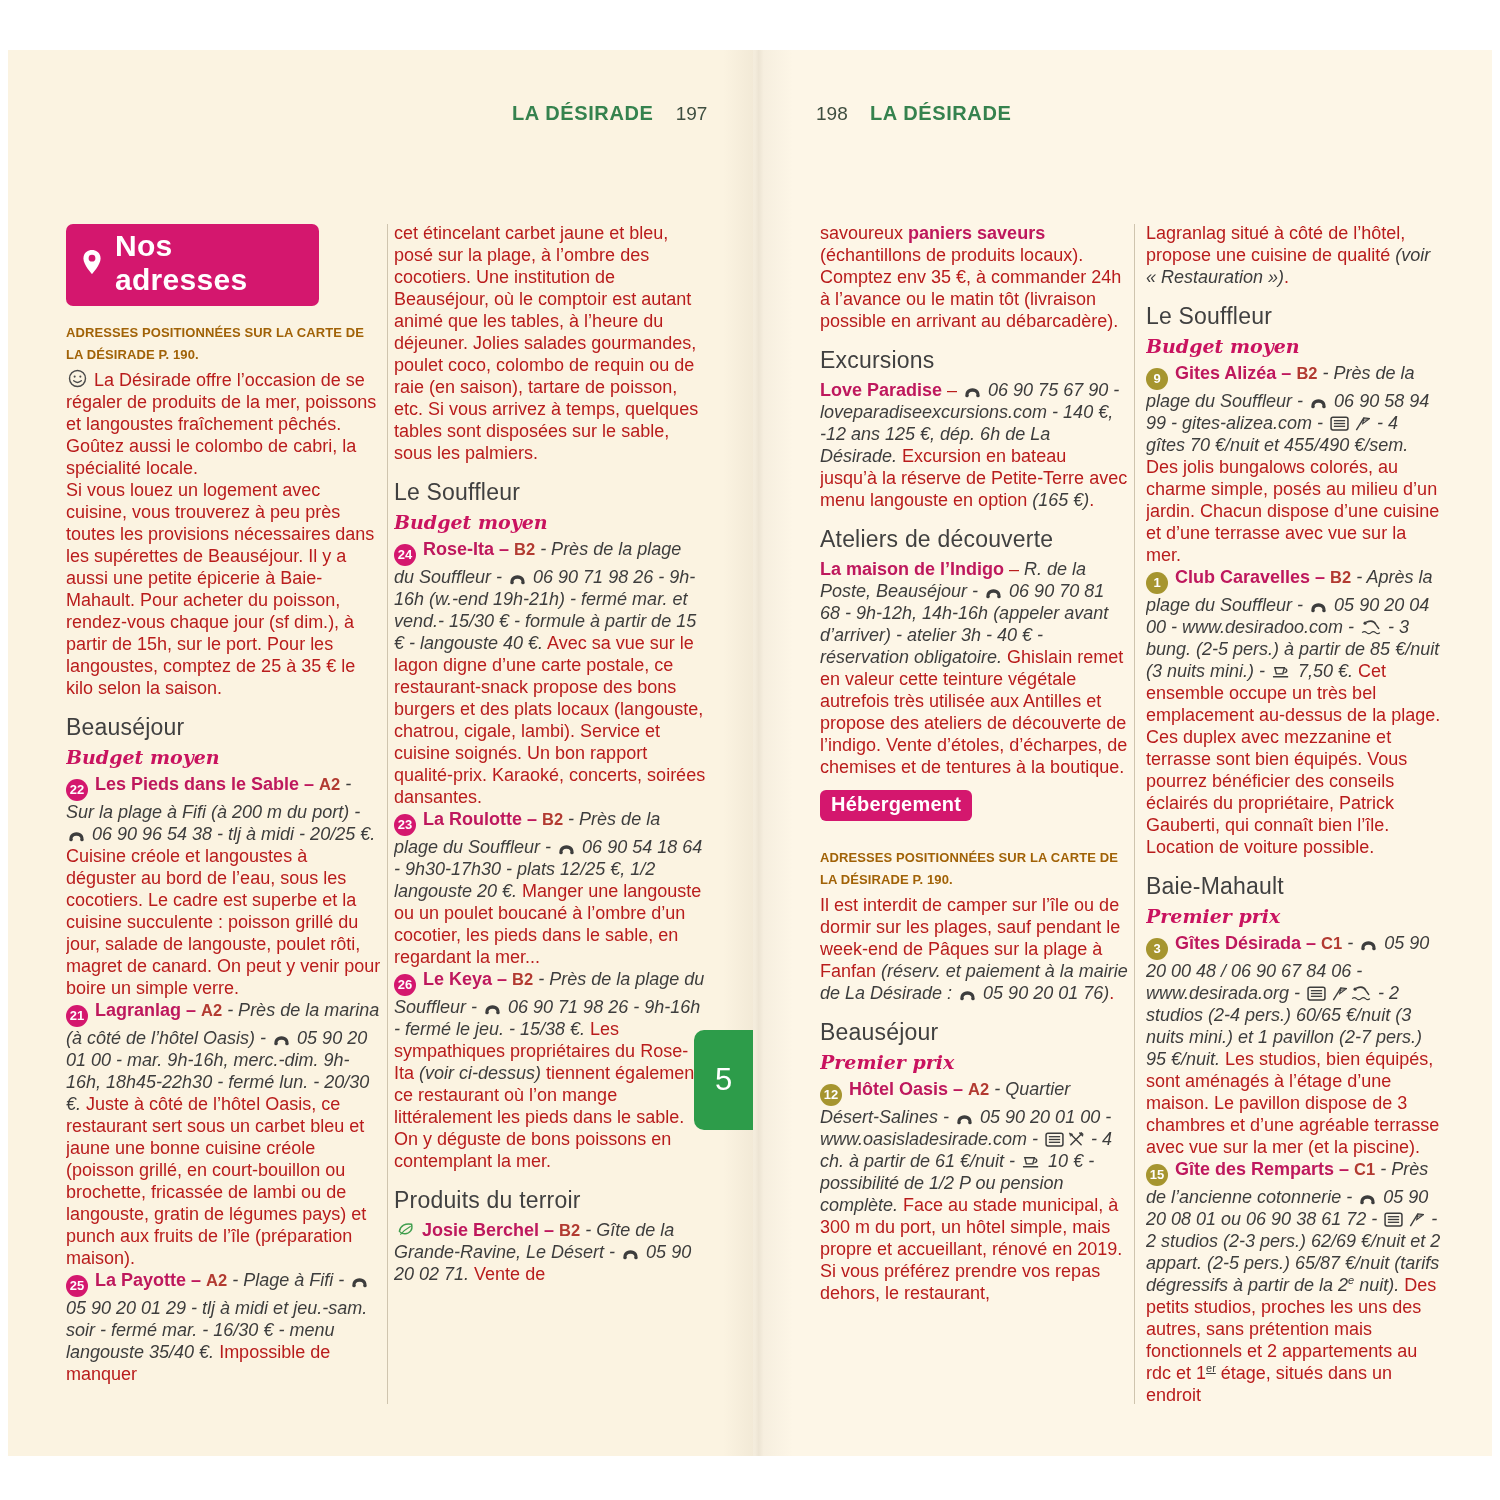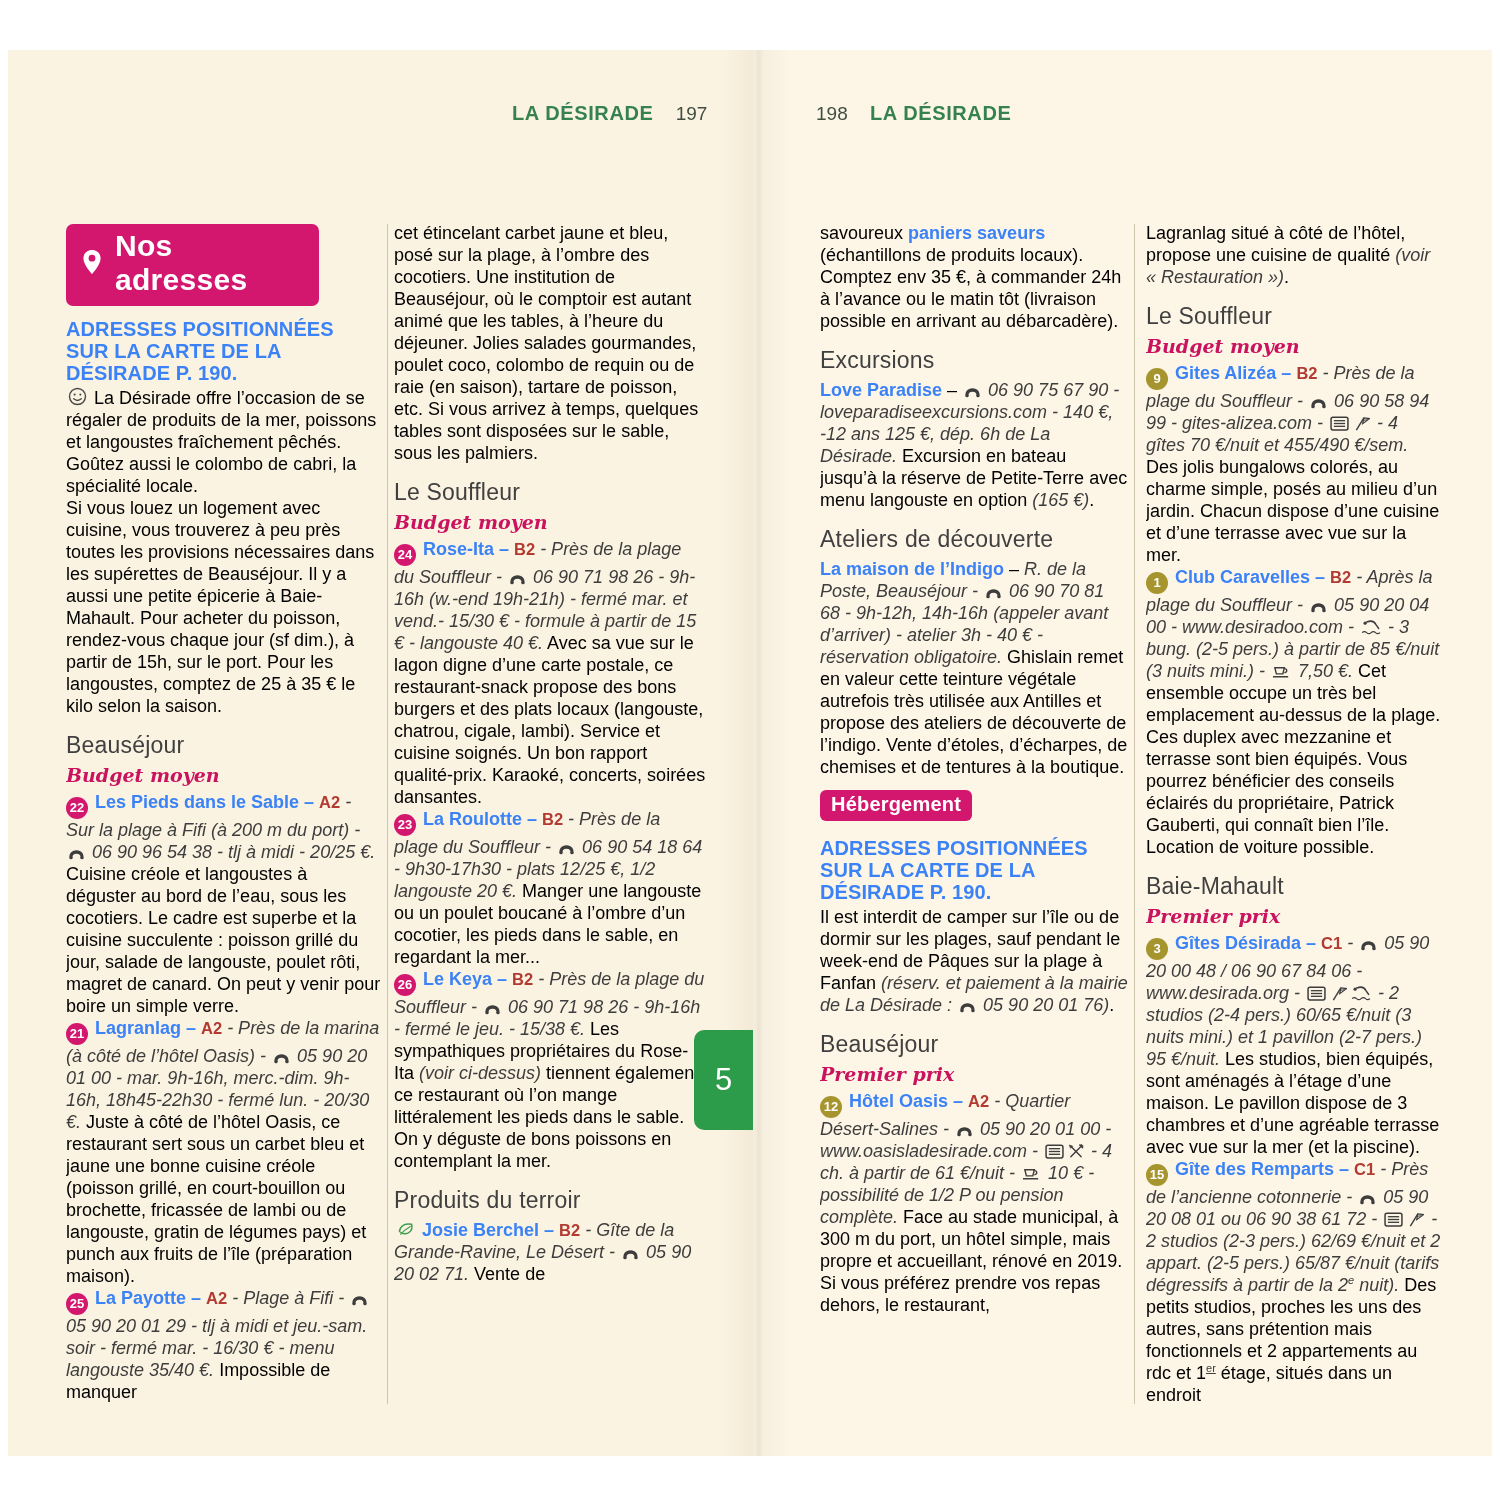--- a/index.html
+++ b/index.html
@@ -17,32 +17,32 @@
   #header-right{left:816px;}
   .col-rule{position:absolute;top:224px;height:1180px;width:1px;background:#cfc4ae;}
   #rule-left{left:387px;}
   #rule-right{left:1134px;}
   .col{position:absolute;top:222px;height:1205px;overflow:hidden;text-align:left;}
   #col-l1{left:66px;width:315px;}
   #col-l2{left:394px;width:312px;}
   #col-r1{left:820px;width:308px;}
   #col-r2{left:1146px;width:296px;}
   .para,.entry{margin:0;font-size:18px;line-height:22px;color:#3d3d3d;overflow-wrap:break-word;}
-  .seg-plain{color:#000000;}
-  .seg-bold{color:#3b82f6;font-weight:700;}
+  .seg-plain{color:#b91c1c;}
+  .seg-bold{color:#be185d;font-weight:700;}
   .seg-italic{font-style:italic;color:#3d3d3d;}
   .seg-mapref{color:#b23a31;font-weight:700;font-size:16.5px;}
   .seg-sup{font-size:11px;vertical-align:super;line-height:0;text-decoration:underline;}
   .seg-sup-italic{font-size:11px;vertical-align:super;line-height:0;font-style:italic;}
   .heading{font-size:23px;font-weight:400;color:#404040;margin:15px 0 5px;letter-spacing:0.2px;}
   .price-label{font-family:"DejaVu Serif","Liberation Serif",serif;font-style:italic;font-weight:700;
     font-size:19px;color:#c9135f;margin:2px 0 5px;}
   .section-box{display:inline-block;background:#d4176e;color:#ffffff;font-weight:700;font-size:20px;
     padding:3px 11px 5px;border-radius:6px;margin:12px 0 10px;letter-spacing:0.2px;}
-  .mapnote{color:#3b82f6;font-weight:700;font-size:20px;line-height:22px;margin:6px 0 3px;letter-spacing:0.1px;}
+  .mapnote{color:#a16207;font-weight:700;font-size:13px;line-height:22px;margin:16px 0 3px;letter-spacing:0.1px;}
   .banner{background:#d4176e;color:#ffffff;display:flex;align-items:center;gap:9px;width:229px;
     font-size:30px;font-weight:700;padding:5px 12px 9px;border-radius:7px;margin:2px 0 12px;letter-spacing:0.3px;}
   .badge{display:inline-block;width:22px;height:22px;border-radius:50%;color:#fff;font-size:13px;
     font-weight:700;line-height:22px;text-align:center;margin-right:7px;vertical-align:-4px;}
   .badge-pink{background:#d4176e;}
   .badge-olive{background:#a6952f;}
   .icon{display:inline-block;}
   .icon svg{vertical-align:-2px;}
   .tab{position:absolute;left:694px;top:1030px;width:59px;height:100px;background:#2d9c4a;
     border-radius:10px 0 0 10px;color:#fff;display:flex;align-items:center;justify-content:center;

